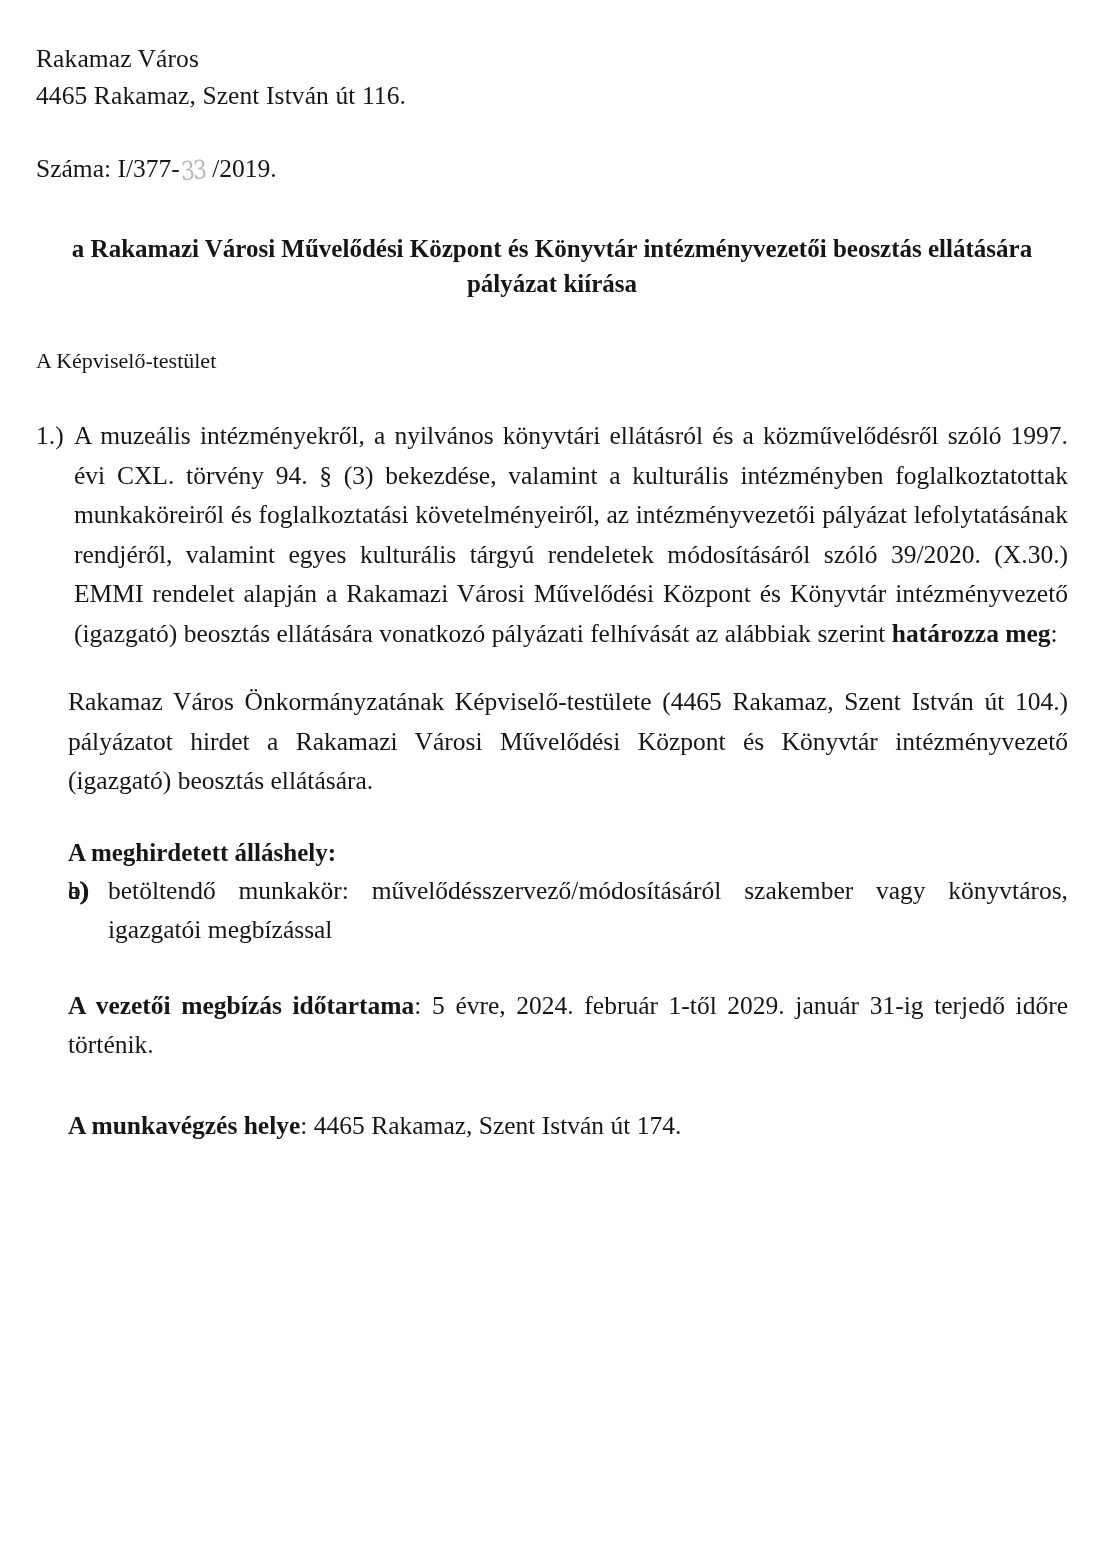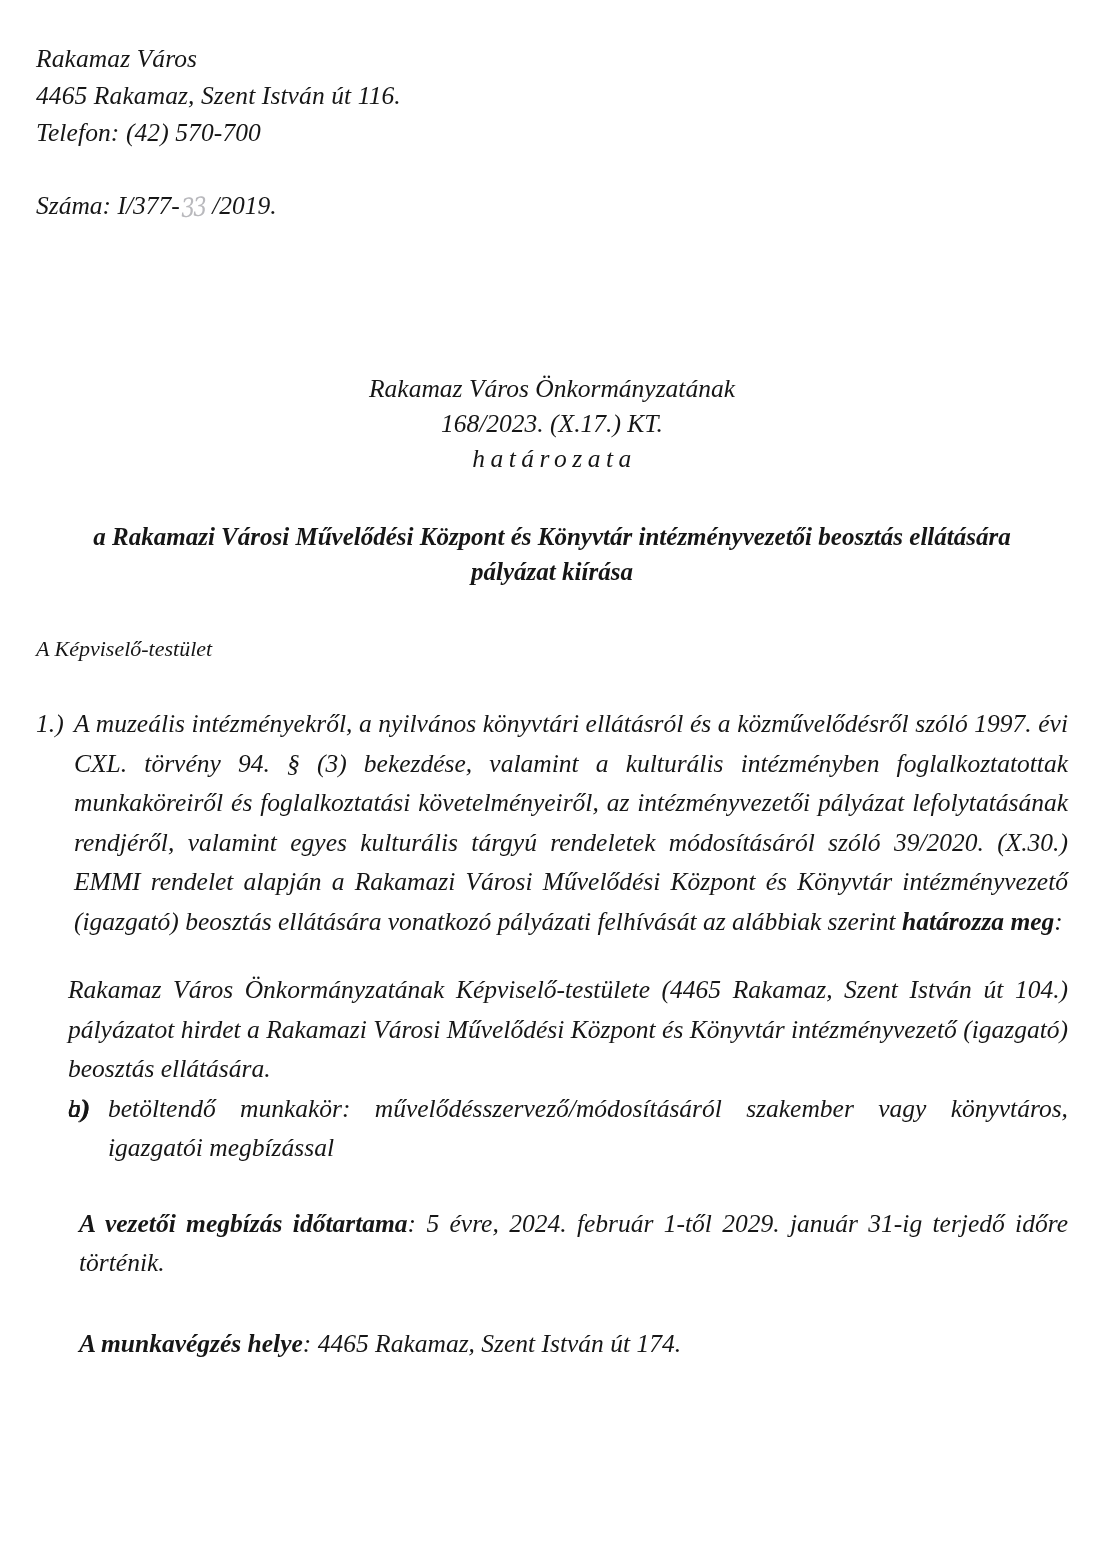--- a/index.html
+++ b/index.html
@@ -12,21 +12,20 @@
     font-family: "Liberation Serif", "DejaVu Serif", serif;
     color: #161616;
   }
   .page {
     position: relative;
     width: 1114px;
     height: 1550px;
     background: #ffffff;
     overflow: hidden;
     box-sizing: border-box;
-    font-style: italic;
   }
   .content {
     position: absolute;
     left: 36px;
     top: 40px;
     width: 1032px;
   }
 
   
   .letterhead {
@@ -128,61 +127,56 @@
   }
   .abc-item .marker {
     position: absolute;
     left: 0;
     top: 0;
     white-space: pre;
   }
 
   .kv-para {
     margin-top: 36px;
-    margin-left: 43px;
+    margin-left: 32px;
     font-size: 25.5px;
     line-height: 39.5px;
     text-align: justify;
     text-justify: inter-word;
   }
   .kv-para .lbl { font-weight: bold; }
   .kv-last { margin-top: 41px; }
 
   b, .b { font-weight: bold; }
 </style>
 </head>
 <body>
 
 <div class="page">
   <div class="content">
 
     <div class="letterhead">
       <div>Rakamaz Város</div>
       <div>4465 Rakamaz, Szent István út 116.</div>
-      <div>Telefon: (42) 570-700</div>
     </div>
 
     <div class="docnum"><span>Száma: I/377-</span><span class="handmark">33</span><span> /2019.</span></div>
 
-    <div class="title-block">
-      <div>Rakamaz Város Önkormányzatának</div>
-      <div>168/2023. (X.17.) KT.</div>
-      <div class="spaced">határozata</div>
-    </div>
 
     <div class="subtitle">a Rakamazi Városi Művelődési Központ és Könyvtár intézményvezetői beosztás ellátására pályázat kiírása</div>
 
     <div class="intro">A Képviselő-testület</div>
 
     <div class="num-item">
       <span class="marker">1.)</span><span>A muzeális intézményekről, a nyilvános könyvtári ellátásról és a közművelődésről szóló 1997. évi CXL. törvény 94. § (3) bekezdése, valamint a kulturális intézményben foglalkoztatottak munkaköreiről és foglalkoztatási követelményeiről, az intézményvezetői pályázat lefolytatásának rendjéről, valamint egyes kulturális tárgyú rendeletek módosításáról szóló 39/2020. (X.30.) EMMI rendelet alapján a Rakamazi Városi Művelődési Központ és Könyvtár intézményvezető (igazgató) beosztás ellátására vonatkozó pályázati felhívását az alábbiak szerint </span><b>határozza meg</b><span>:</span>
     </div>
 
     <div class="para">Rakamaz Város Önkormányzatának Képviselő-testülete (4465 Rakamaz, Szent István út 104.) pályázatot hirdet a Rakamazi Városi Művelődési Központ és Könyvtár intézményvezető (igazgató) beosztás ellátására.</div>
 
+    <div class="sec-head">A meghirdetett álláshely:</div>
 
     <div class="abc-list">
       <div class="abc-item">
         <span class="marker">a)</span>
       </div>
       <div class="abc-item">
         <span class="marker">b)</span>
       </div>
       <div class="abc-item">
         <span class="marker">c)</span><span>betöltendő munkakör: művelődésszervező/módosításáról szakember vagy könyvtáros, igazgatói megbízással</span>

